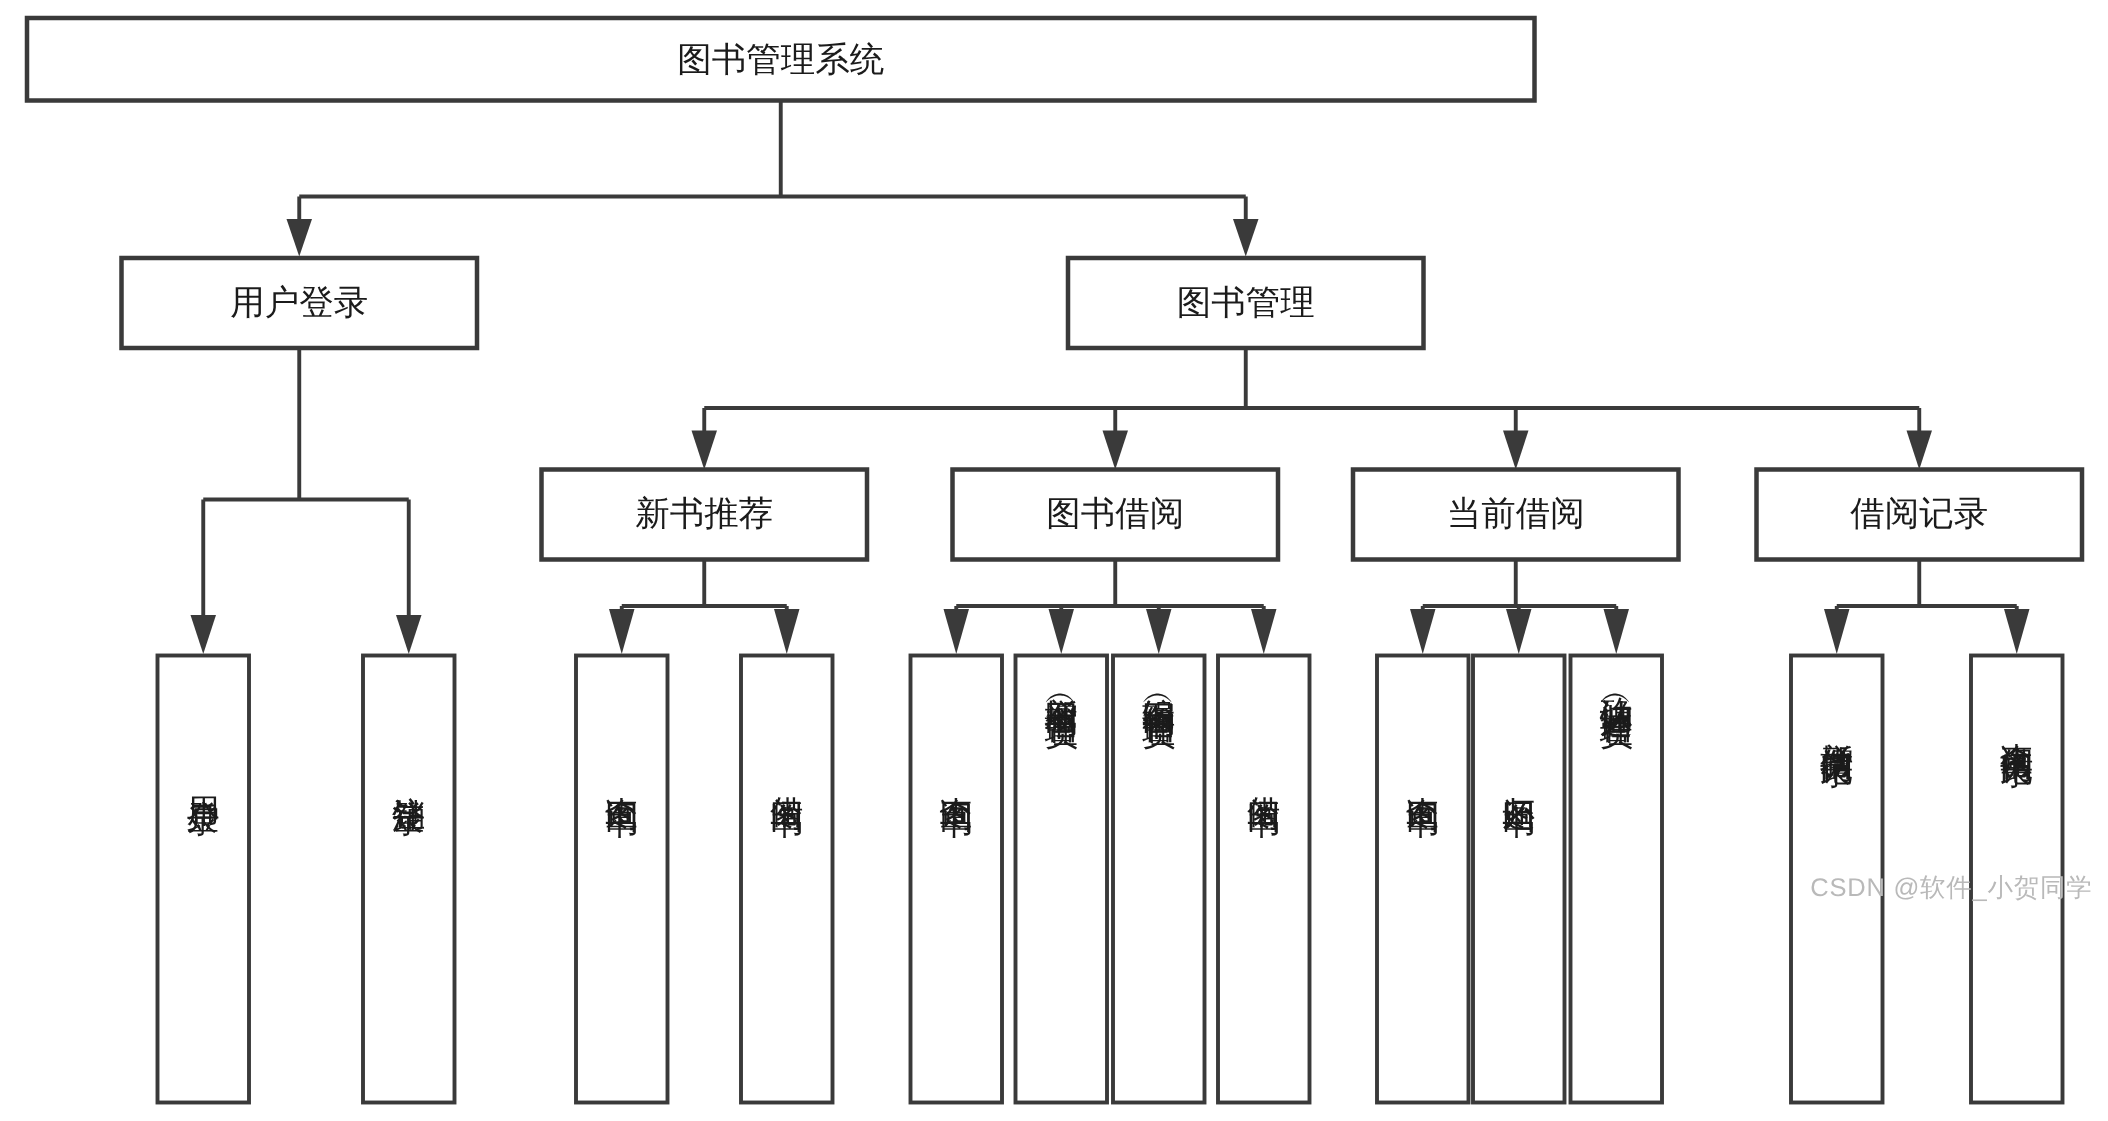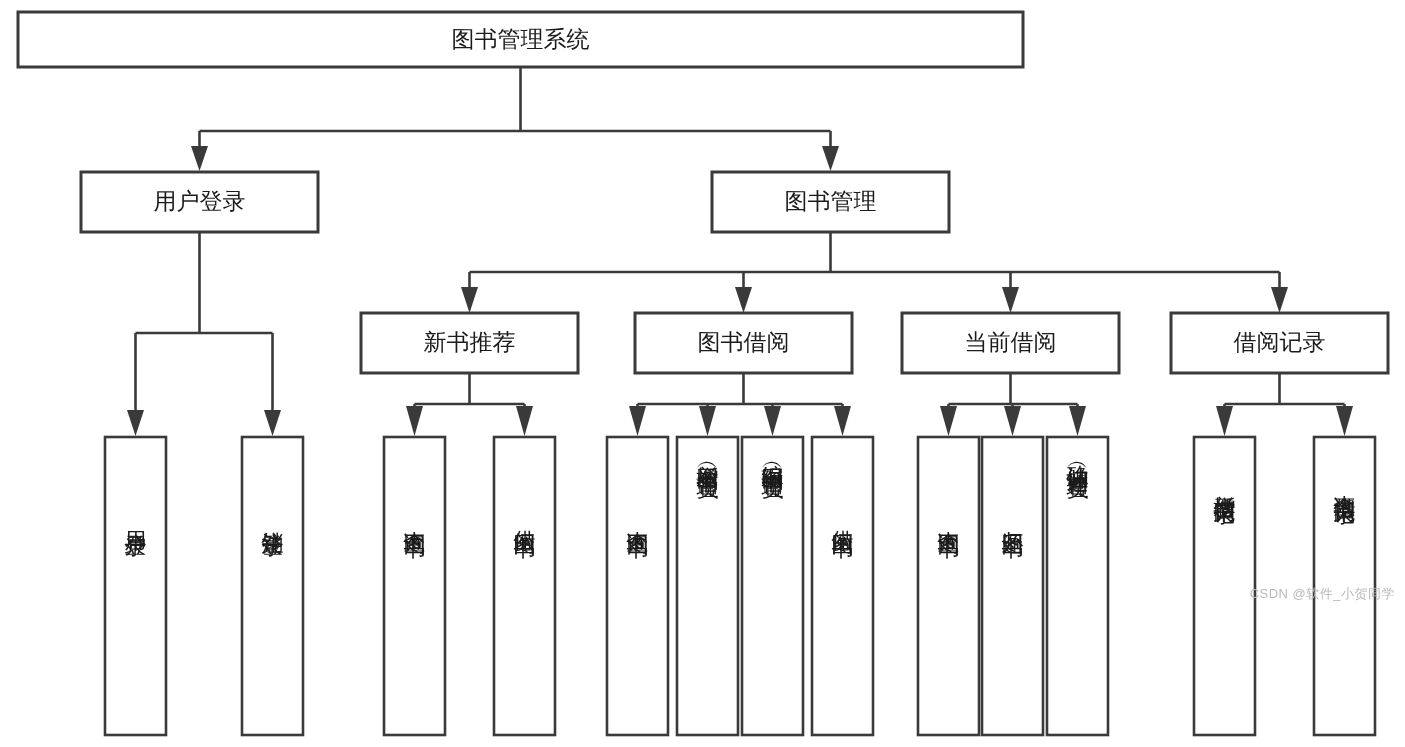--- a/index.html
+++ b/index.html
@@ -67,21 +67,21 @@
     line-height: 1.18;
     letter-spacing: 2px;
     color: #1b1b1b;
     white-space: nowrap;
   }
   .watermark {
     position: absolute;
     right: 10px;
     bottom: 6px;
     font-family: "Liberation Sans", "DejaVu Sans", sans-serif;
-    font-size: 13px;
+    font-size: 17px;
     color: #b9b9b9;
     letter-spacing: 0.5px;
     user-select: none;
   }
 </style>
 </head>
 <body>
 
 <div id="diagram-root">
 

